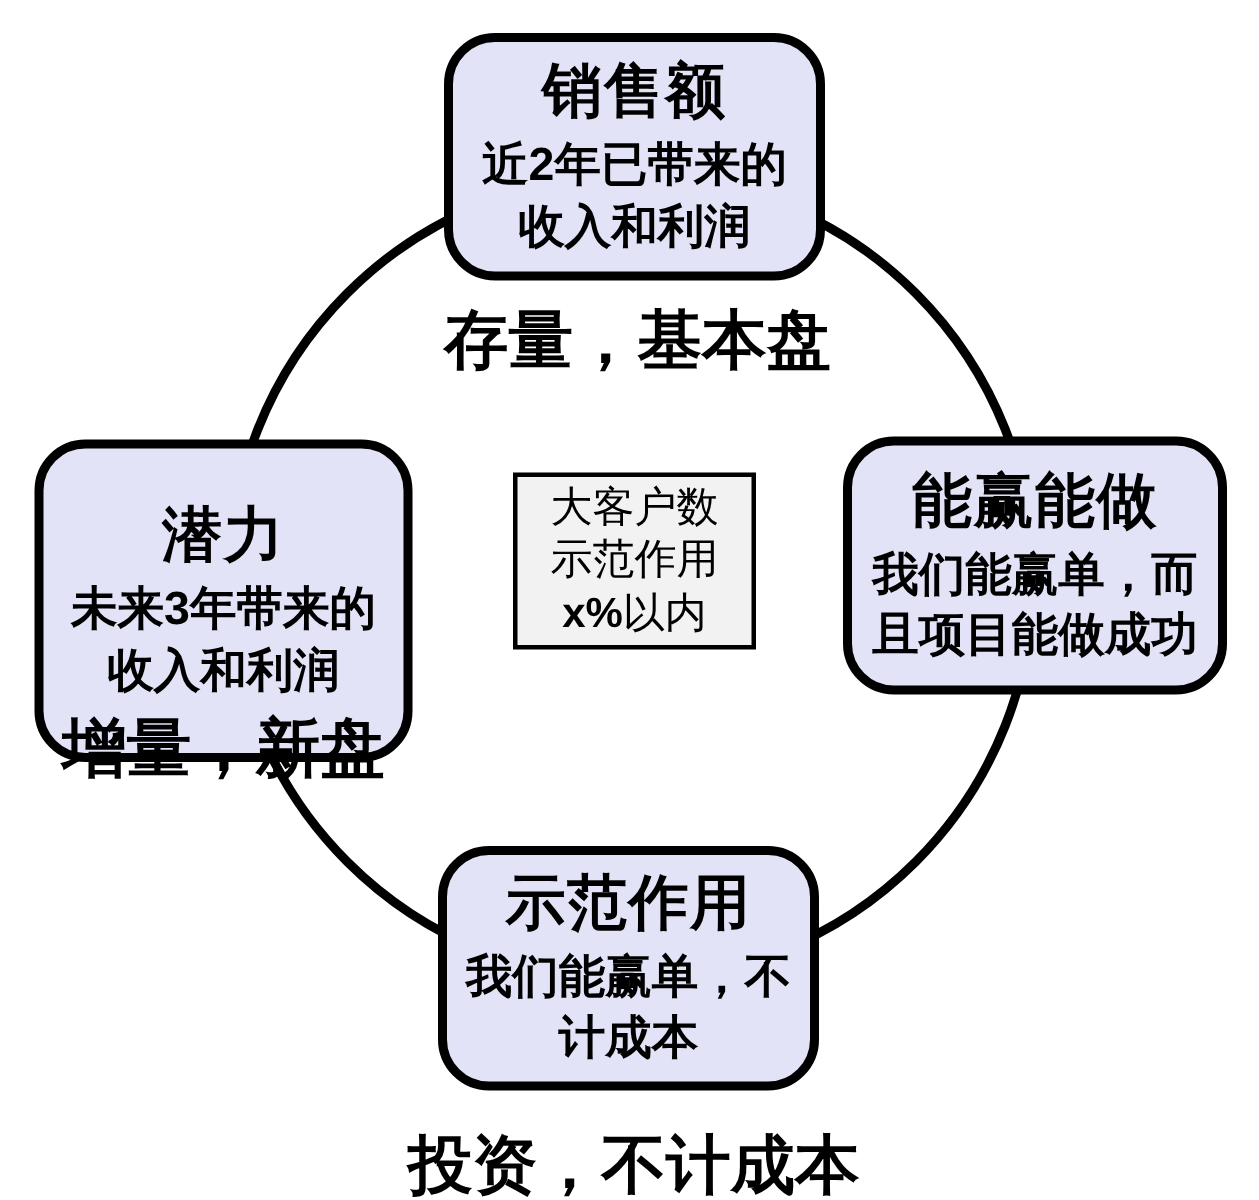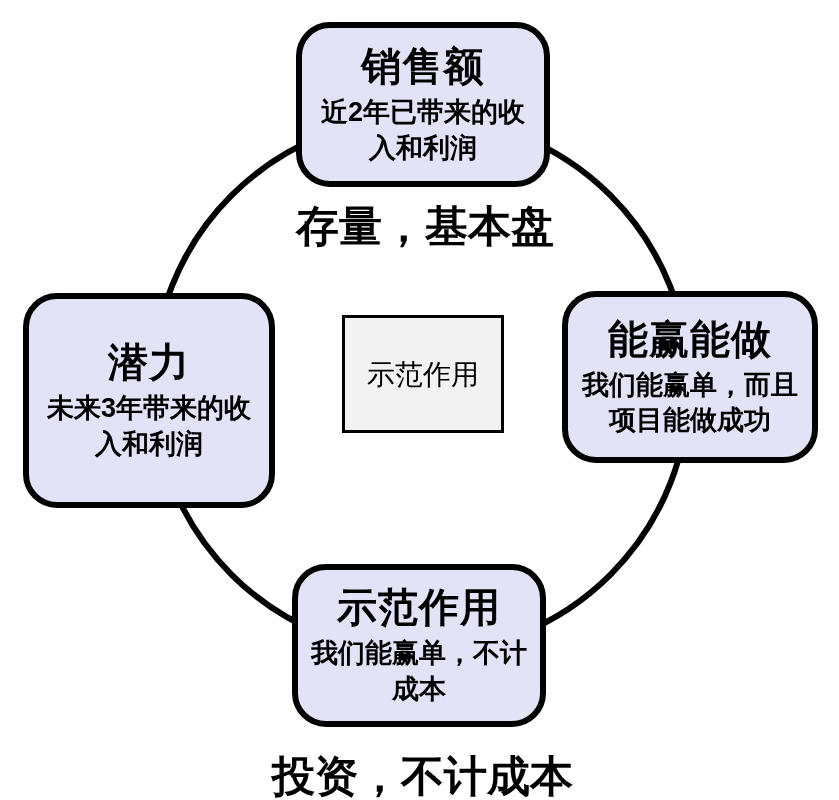--- a/index.html
+++ b/index.html
@@ -32,21 +32,21 @@
     padding: 24px 12px;
     color: #000000;
   }
   .node-title {
     font-size: 40px;
     font-weight: bold;
     line-height: 1.15;
     letter-spacing: 1px;
   }
   .node-desc {
-    font-size: 27px;
+    font-size: 31px;
     font-weight: bold;
     line-height: 1.3;
     margin-top: 6px;
   }
   .node-top    { left: 296px; top:  22px; width: 254px; height: 165px; }
   .node-left   { left:  23px; top: 293px; width: 252px; height: 215px; }
   .node-right  { left: 562px; top: 291px; width: 256px; height: 172px; }
   .node-bottom { left: 292px; top: 564px; width: 254px; height: 163px; }
 
   .caption {
@@ -98,29 +98,32 @@
   <div class="node node-top">
     <div class="node-title">销售额</div>
     <div class="node-desc">近2年已带来的收入和利润</div>
   </div>
   <div class="caption caption-top">存量，基本盘</div>
 
   <div class="node node-left">
     <div class="node-title">潜力</div>
     <div class="node-desc">未来3年带来的收入和利润</div>
   </div>
+  <div class="caption caption-left">增量，新盘</div>
 
   <div class="node node-right">
     <div class="node-title">能赢能做</div>
     <div class="node-desc">我们能赢单，而且项目能做成功</div>
   </div>
 
   <div class="node node-bottom">
     <div class="node-title">示范作用</div>
     <div class="node-desc">我们能赢单，不计成本</div>
   </div>
   <div class="caption caption-bottom">投资，不计成本</div>
 
   <div class="center-box">
+    <span>大客户数</span>
     <span>示范作用</span>
+    <span><span class="hl">x%</span><span>以内</span></span>
   </div>
 
 </div>
 
 </body></html>

